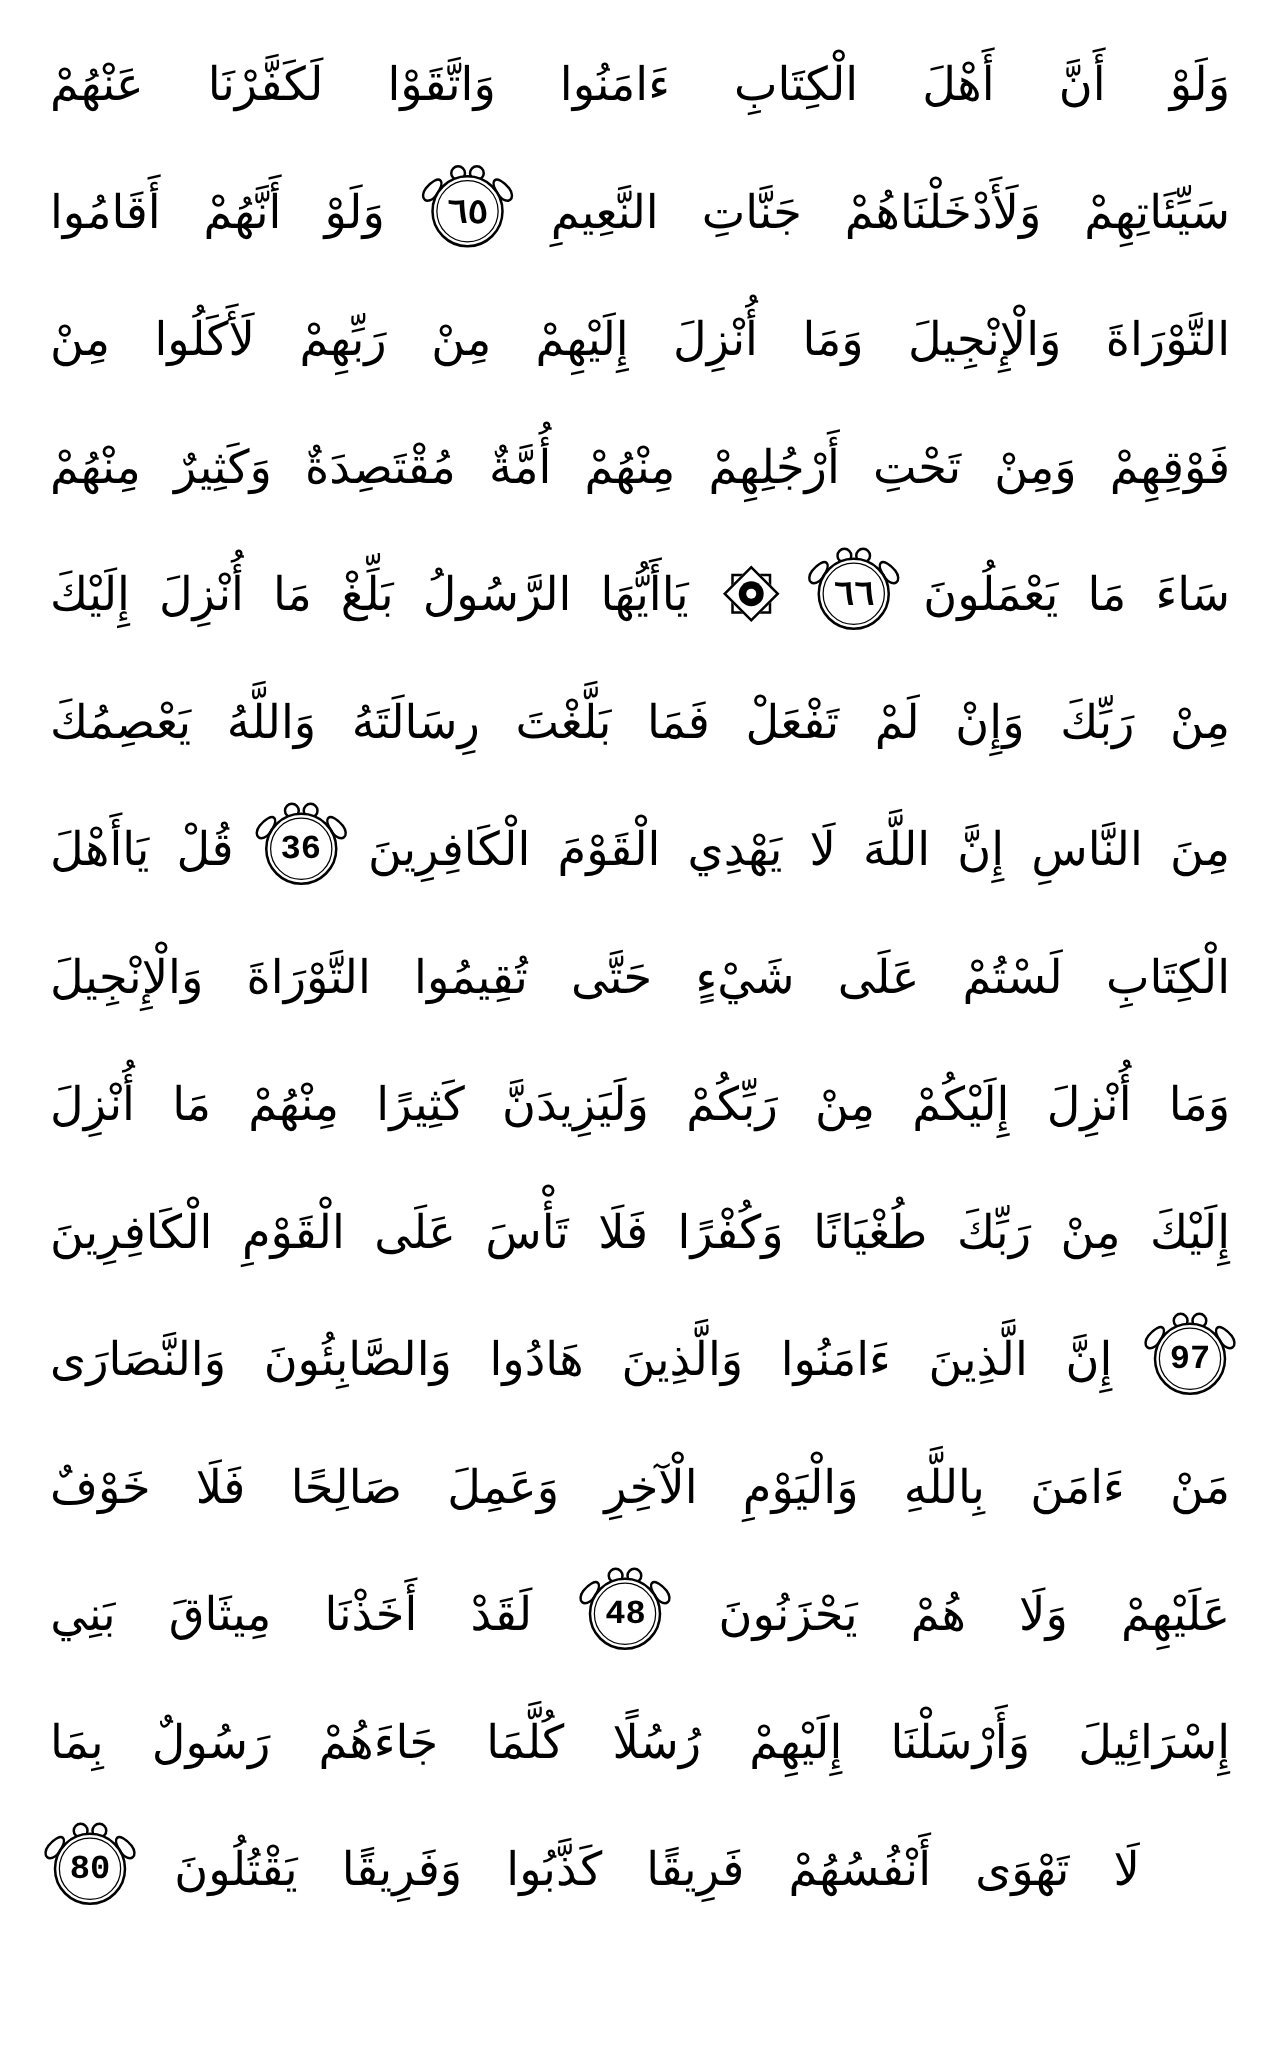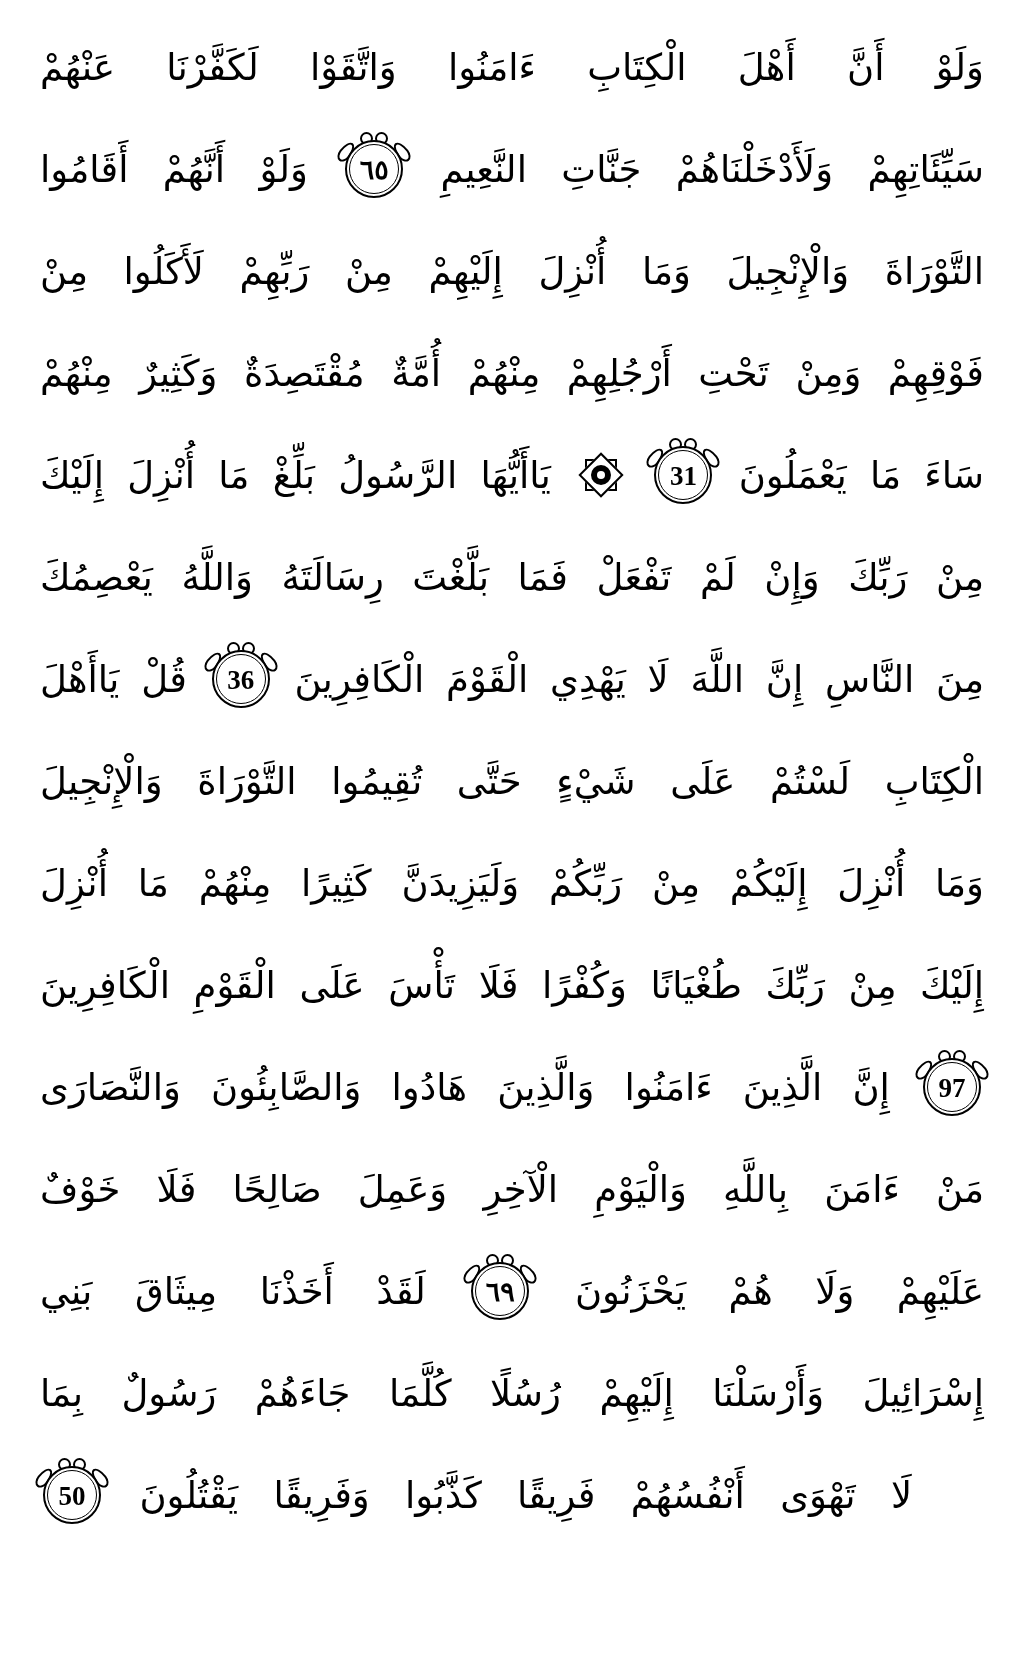--- a/index.html
+++ b/index.html
@@ -62,21 +62,21 @@
     background: #fff; box-sizing: border-box;
   }
   .ayah .ring2 {
     position: absolute; inset: 4px;
     border: 1.5px solid #000; border-radius: 50%;
     box-sizing: border-box;
   }
   .ayah .num {
     position: absolute; inset: 0;
     display: flex; align-items: center; justify-content: center;
-    font-family: Liberation Serif, serif;
+    font-family: Liberation Mono, monospace;
     font-size: 27px; font-weight: 700;
     padding-top: 2px;
   }
 
   
   .rub {
     position: relative;
     flex: 0 0 auto;
     width: 48px; height: 48px;
     margin: 0 3px;
@@ -160,21 +160,21 @@
         <span class="w">سَاءَ</span>
         <span class="w">مَا</span>
         <span class="w">يَعْمَلُونَ</span>
         <span class="ayah">
           <span class="dotl"></span>
           <span class="dotr"></span>
           <span class="leafl"></span>
           <span class="leafr"></span>
           <span class="ring"></span>
           <span class="ring2"></span>
-          <span class="num">31</span>
+          <span class="num">٦٦</span>
         </span>
         <span class="rub">
           <span class="core"></span>
         </span>
         <span class="w">يَاأَيُّهَا</span>
         <span class="w">الرَّسُولُ</span>
         <span class="w">بَلِّغْ</span>
         <span class="w">مَا</span>
         <span class="w">أُنْزِلَ</span>
         <span class="w">إِلَيْكَ</span>
@@ -280,21 +280,21 @@
         <span class="w">وَلَا</span>
         <span class="w">هُمْ</span>
         <span class="w">يَحْزَنُونَ</span>
         <span class="ayah">
           <span class="dotl"></span>
           <span class="dotr"></span>
           <span class="leafl"></span>
           <span class="leafr"></span>
           <span class="ring"></span>
           <span class="ring2"></span>
-          <span class="num">٦٩</span>
+          <span class="num">48</span>
         </span>
         <span class="w">لَقَدْ</span>
         <span class="w">أَخَذْنَا</span>
         <span class="w">مِيثَاقَ</span>
         <span class="w">بَنِي</span>
       </div>
       <div class="line">
         <span class="w">إِسْرَائِيلَ</span>
         <span class="w">وَأَرْسَلْنَا</span>
         <span class="w">إِلَيْهِمْ</span>
@@ -312,17 +312,17 @@
         <span class="w">كَذَّبُوا</span>
         <span class="w">وَفَرِيقًا</span>
         <span class="w">يَقْتُلُونَ</span>
         <span class="ayah">
           <span class="dotl"></span>
           <span class="dotr"></span>
           <span class="leafl"></span>
           <span class="leafr"></span>
           <span class="ring"></span>
           <span class="ring2"></span>
-          <span class="num">50</span>
+          <span class="num">80</span>
         </span>
       </div>
     </div>
 </div>
 
 </body></html>

